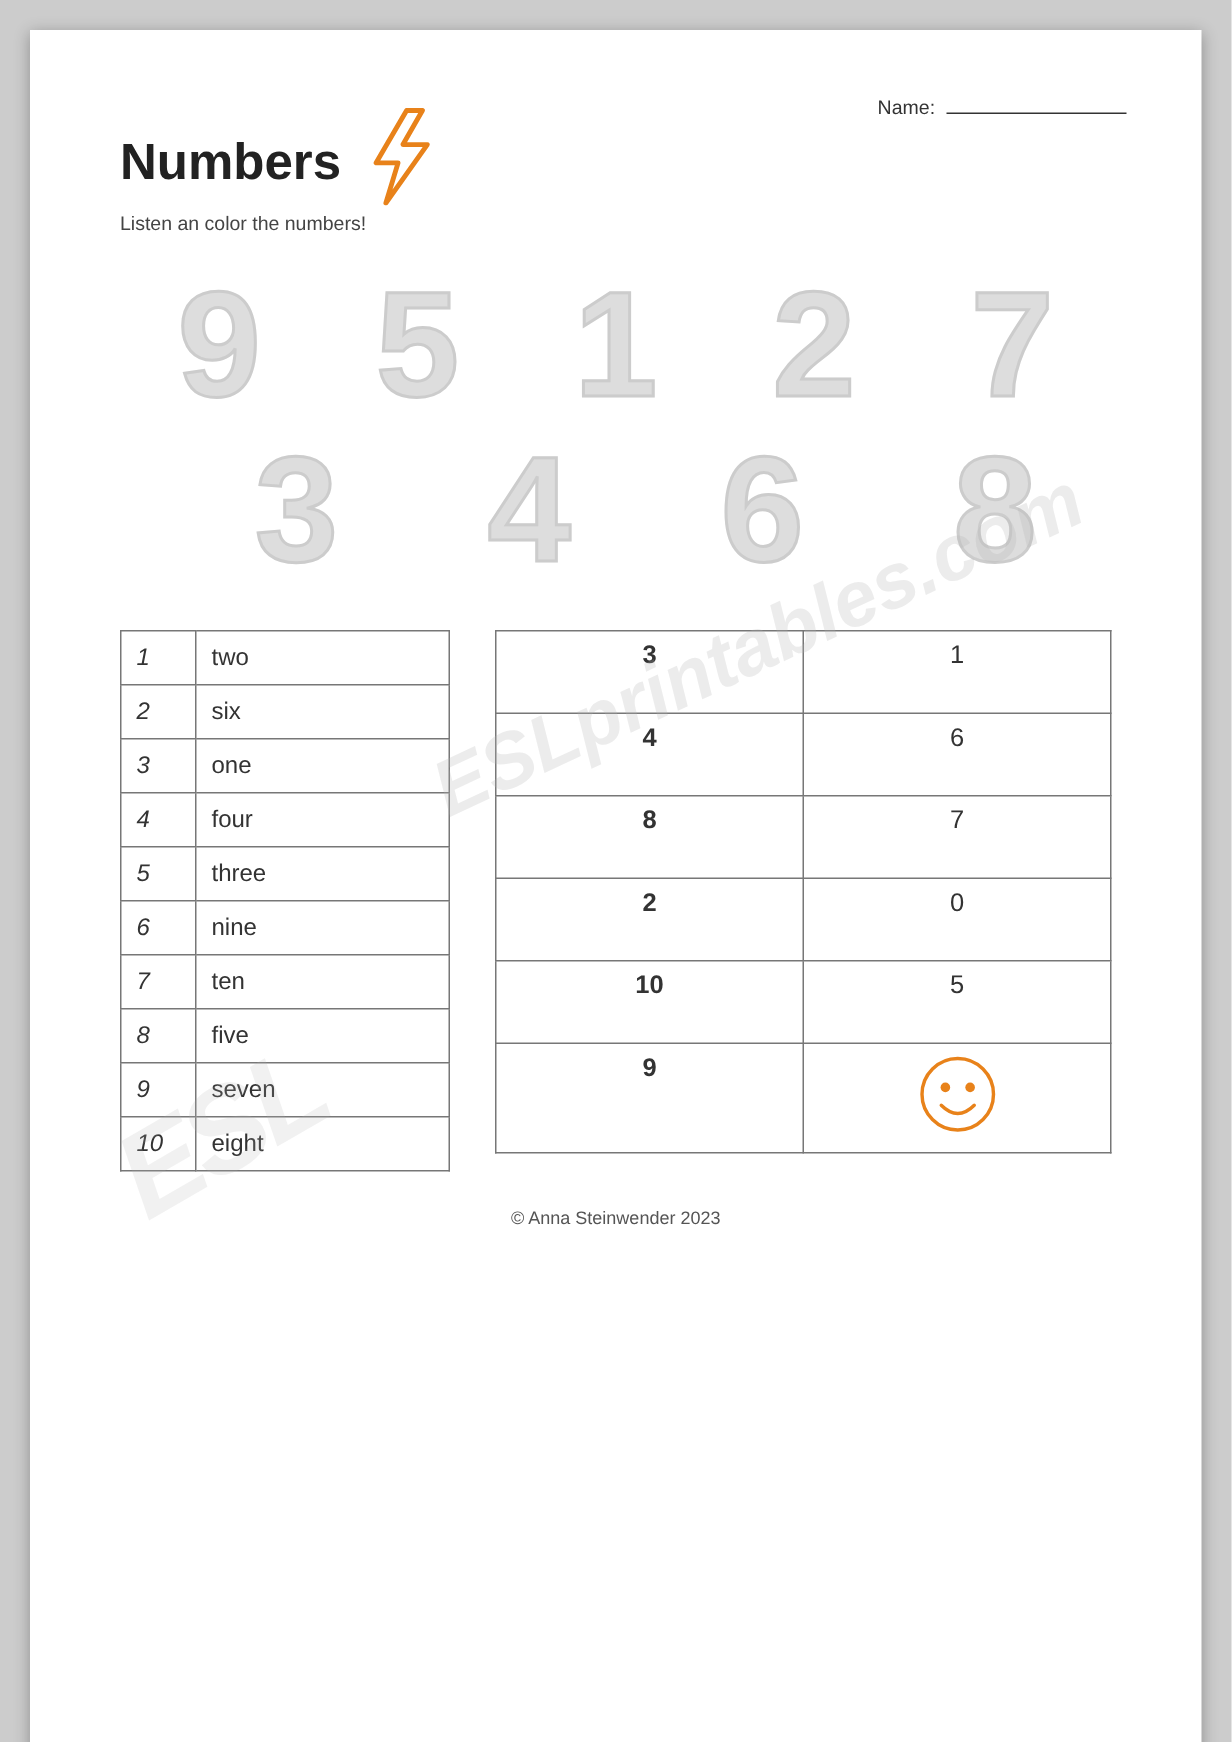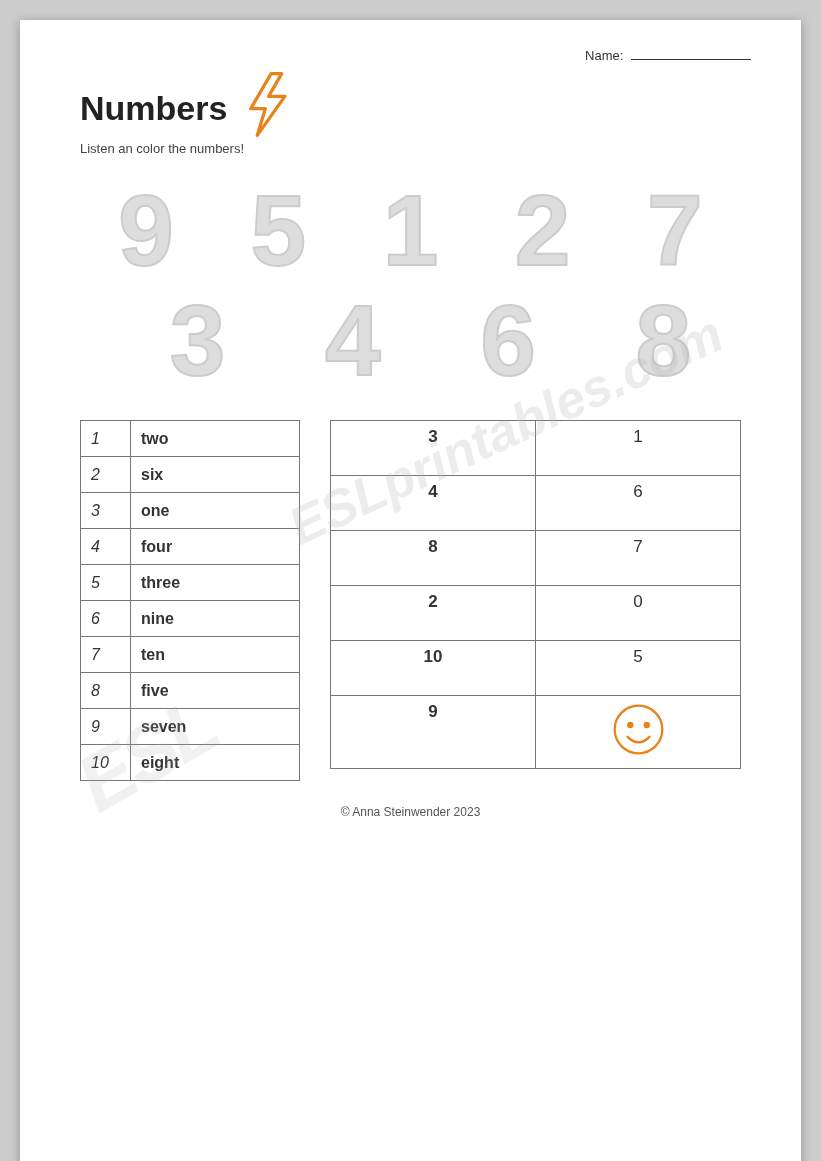--- a/index.html
+++ b/index.html
@@ -15,21 +15,21 @@
     .page {
       width: 821px;
       min-height: 1161px;
       background: white;
       position: relative;
       padding: 40px 60px 40px 60px;
       box-shadow: 0 2px 10px rgba(0,0,0,0.3);
     }
     .name-line {
       position: absolute;
-      top: 28px;
+      top: 44px;
       right: 50px;
       font-size: 13px;
       color: #333;
     }
     .name-underline {
       display: inline-block;
       width: 120px;
       border-bottom: 1px solid #333;
       margin-left: 4px;
     }
@@ -113,21 +113,21 @@
       padding: 4px 10px;
       font-size: 16px;
       color: #333;
       height: 36px;
     }
     .draw-table .num-col {
       width: 50px;
       font-style: italic;
     }
     .draw-table .word-col {
-      font-weight: bold;
+      font-weight: normal;
     }
     .right-section {
       flex: 1;
     }
     .write-label {
       font-size: 14px;
       color: #333;
       margin-bottom: 8px;
     }
     .write-table {

